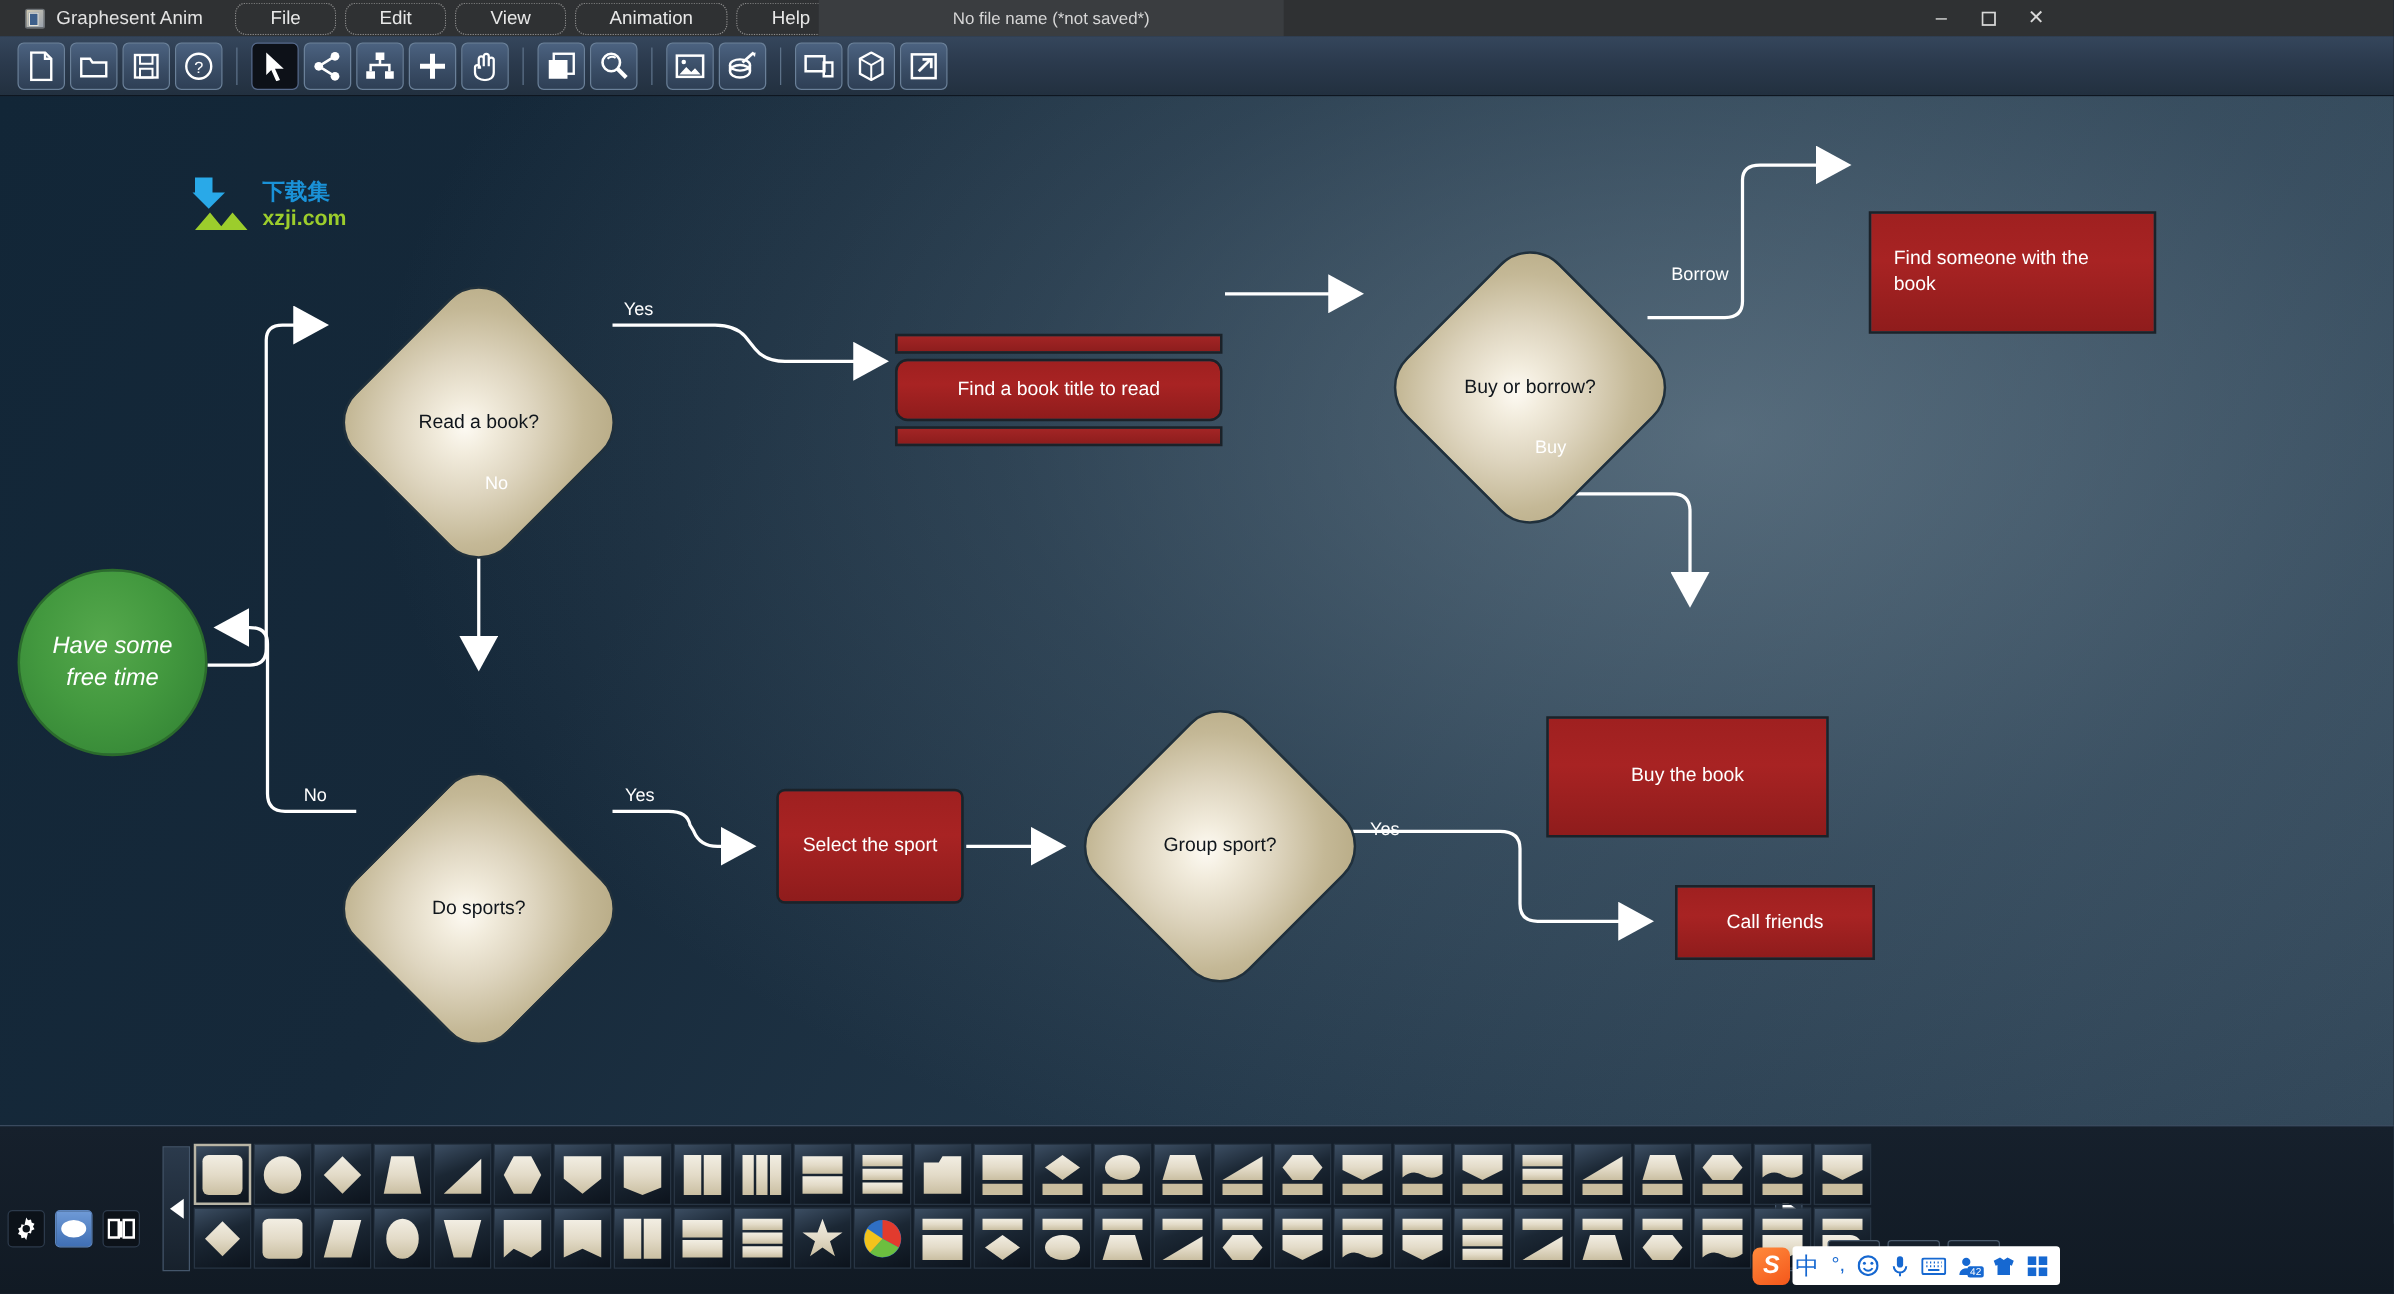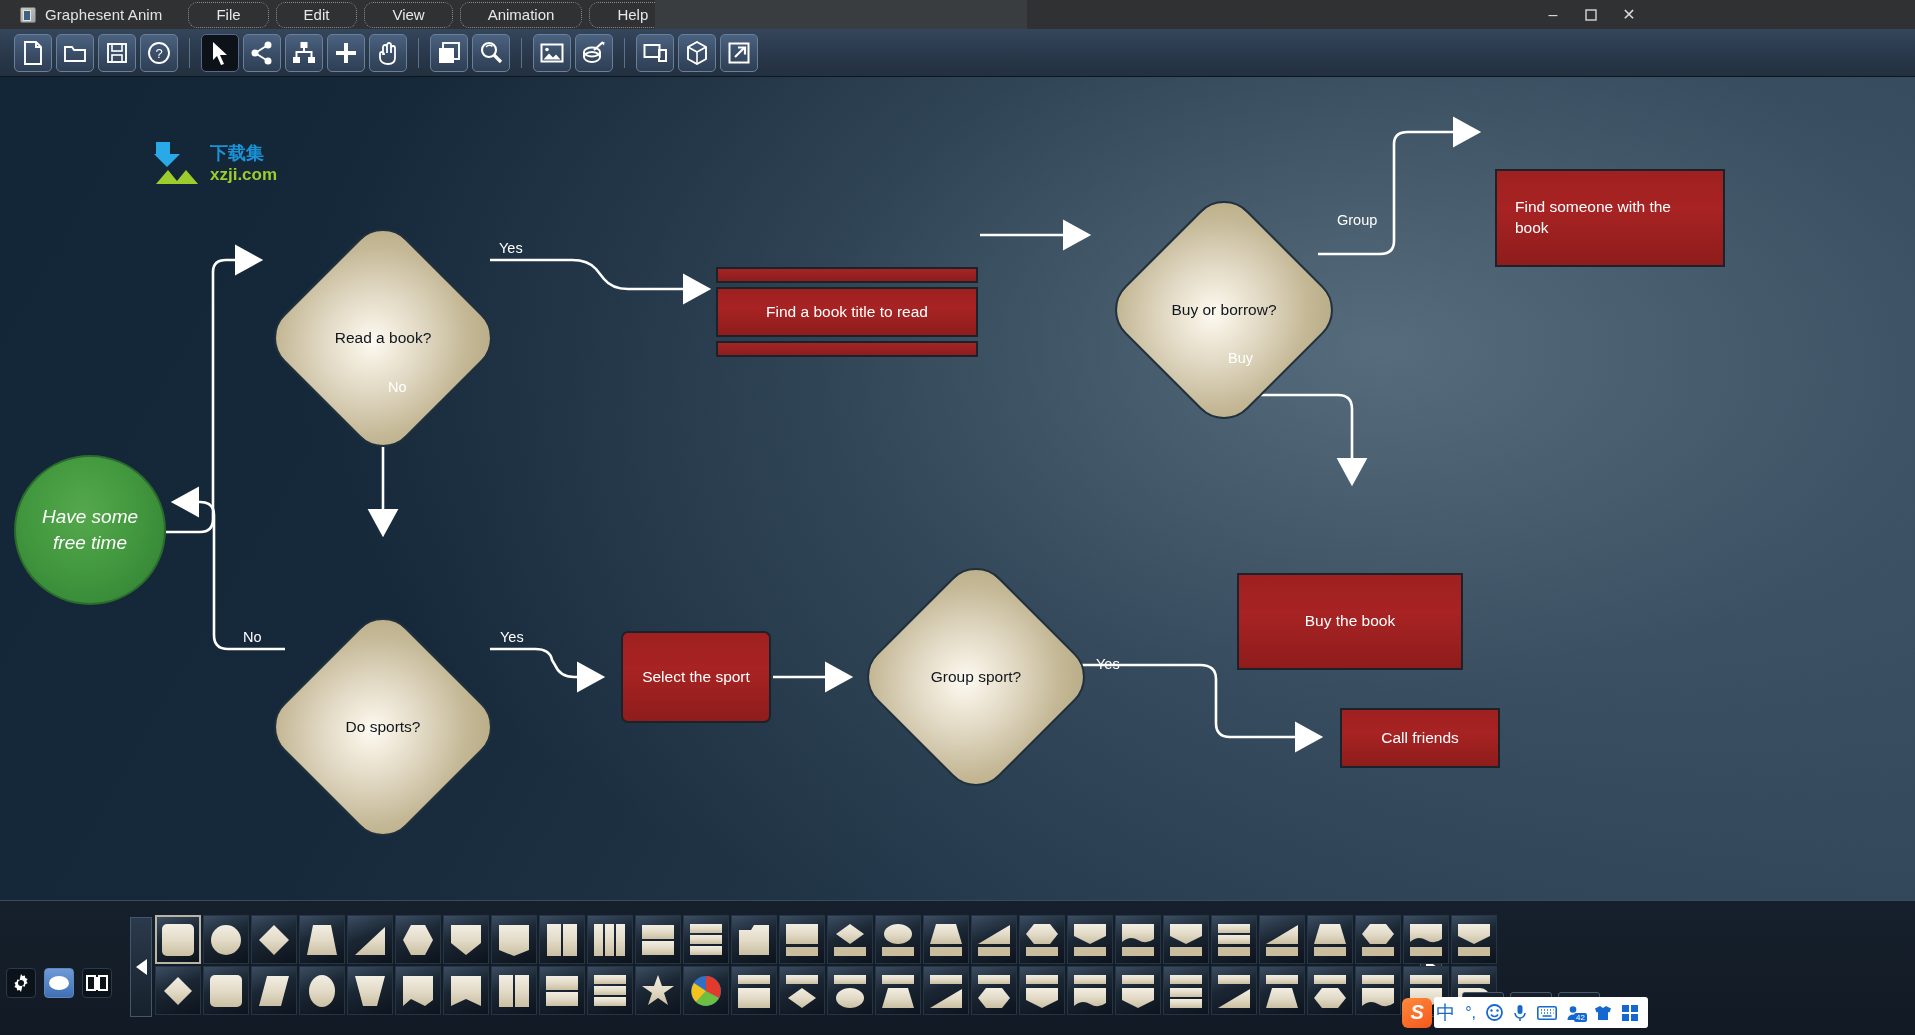--- a/index.html
+++ b/index.html
@@ -201,20 +201,21 @@
     <div id="app-title">Graphesent Anim</div>
     <div id="menubar">
       <div class="menu-item">File</div>
       <div class="menu-item">Edit</div>
       <div class="menu-item">View</div>
       <div class="menu-item">Animation</div>
       <div class="menu-item">Help</div>
     </div>
   </div>
   <div id="filename-area"></div>
+  <div id="filename">No file name (*not saved*)</div>
   <div id="winbtns">
     <div class="winbtn">–</div>
     <div class="winbtn">
       <svg width="12" height="12" viewBox="0 0 12 12">
           <rect x="1" y="1" width="10" height="10" fill="none" stroke="#d8d8d8" stroke-width="1.4"></rect>
         </svg>
     </div>
     <div class="winbtn">✕</div>
   </div>
 
@@ -372,21 +373,21 @@
     <div class="greennode" style="left:14px; top:378px; width:152px; height:150px;">
       <span style="padding:0 14px;">Have some free time</span>
     </div>
 
     <div class="diamond" style="left:296px; top:174px; width:174px; height:174px;">
       <span class="txt">Read a book?</span>
     </div>
 
     <div style="position:absolute;left:716px;top:190px;width:262px;height:92px;">
       <div class="redbar" style="left:0;top:0;width:262px;height:16px;"></div>
-      <div class="rednode" style="left:0;top:20px;width:262px;height:50px;border-radius:0;">
+      <div class="rednode" style="left:0;top:20px;width:262px;height:50px;border-radius:10px;">
         <span>Find a book title to read</span>
       </div>
       <div class="redbar" style="left:0;top:74px;width:262px;height:16px;"></div>
     </div>
 
     <div class="diamond" style="left:1137px; top:146px; width:174px; height:174px;">
       <span class="txt">Buy or borrow?</span>
     </div>
 
     <div class="rednode" style="left:1495px; top:92px; width:230px; height:98px;">
@@ -408,21 +409,21 @@
     <div class="diamond" style="left:889px; top:513px; width:174px; height:174px;">
       <span class="txt">Group sport?</span>
     </div>
 
     <div class="rednode" style="left:1340px; top:631px; width:160px; height:60px;">
       <span>Call friends</span>
     </div>
 
     <div class="edge-label" style="left:499px; top:163px;">Yes</div>
     <div class="edge-label" style="left:388px; top:302px;">No</div>
-    <div class="edge-label" style="left:1337px; top:135px;">Group</div>
+    <div class="edge-label" style="left:1337px; top:135px;">Borrow</div>
     <div class="edge-label" style="left:1228px; top:273px;">Buy</div>
     <div class="edge-label" style="left:243px; top:552px;">No</div>
     <div class="edge-label" style="left:500px; top:552px;">Yes</div>
     <div class="edge-label" style="left:1096px; top:579px;">Yes</div>
   </div>
 
   <div id="palette">
     <div id="palette-scroll-left">
         <div class="tri tri-l"></div>
       </div>

